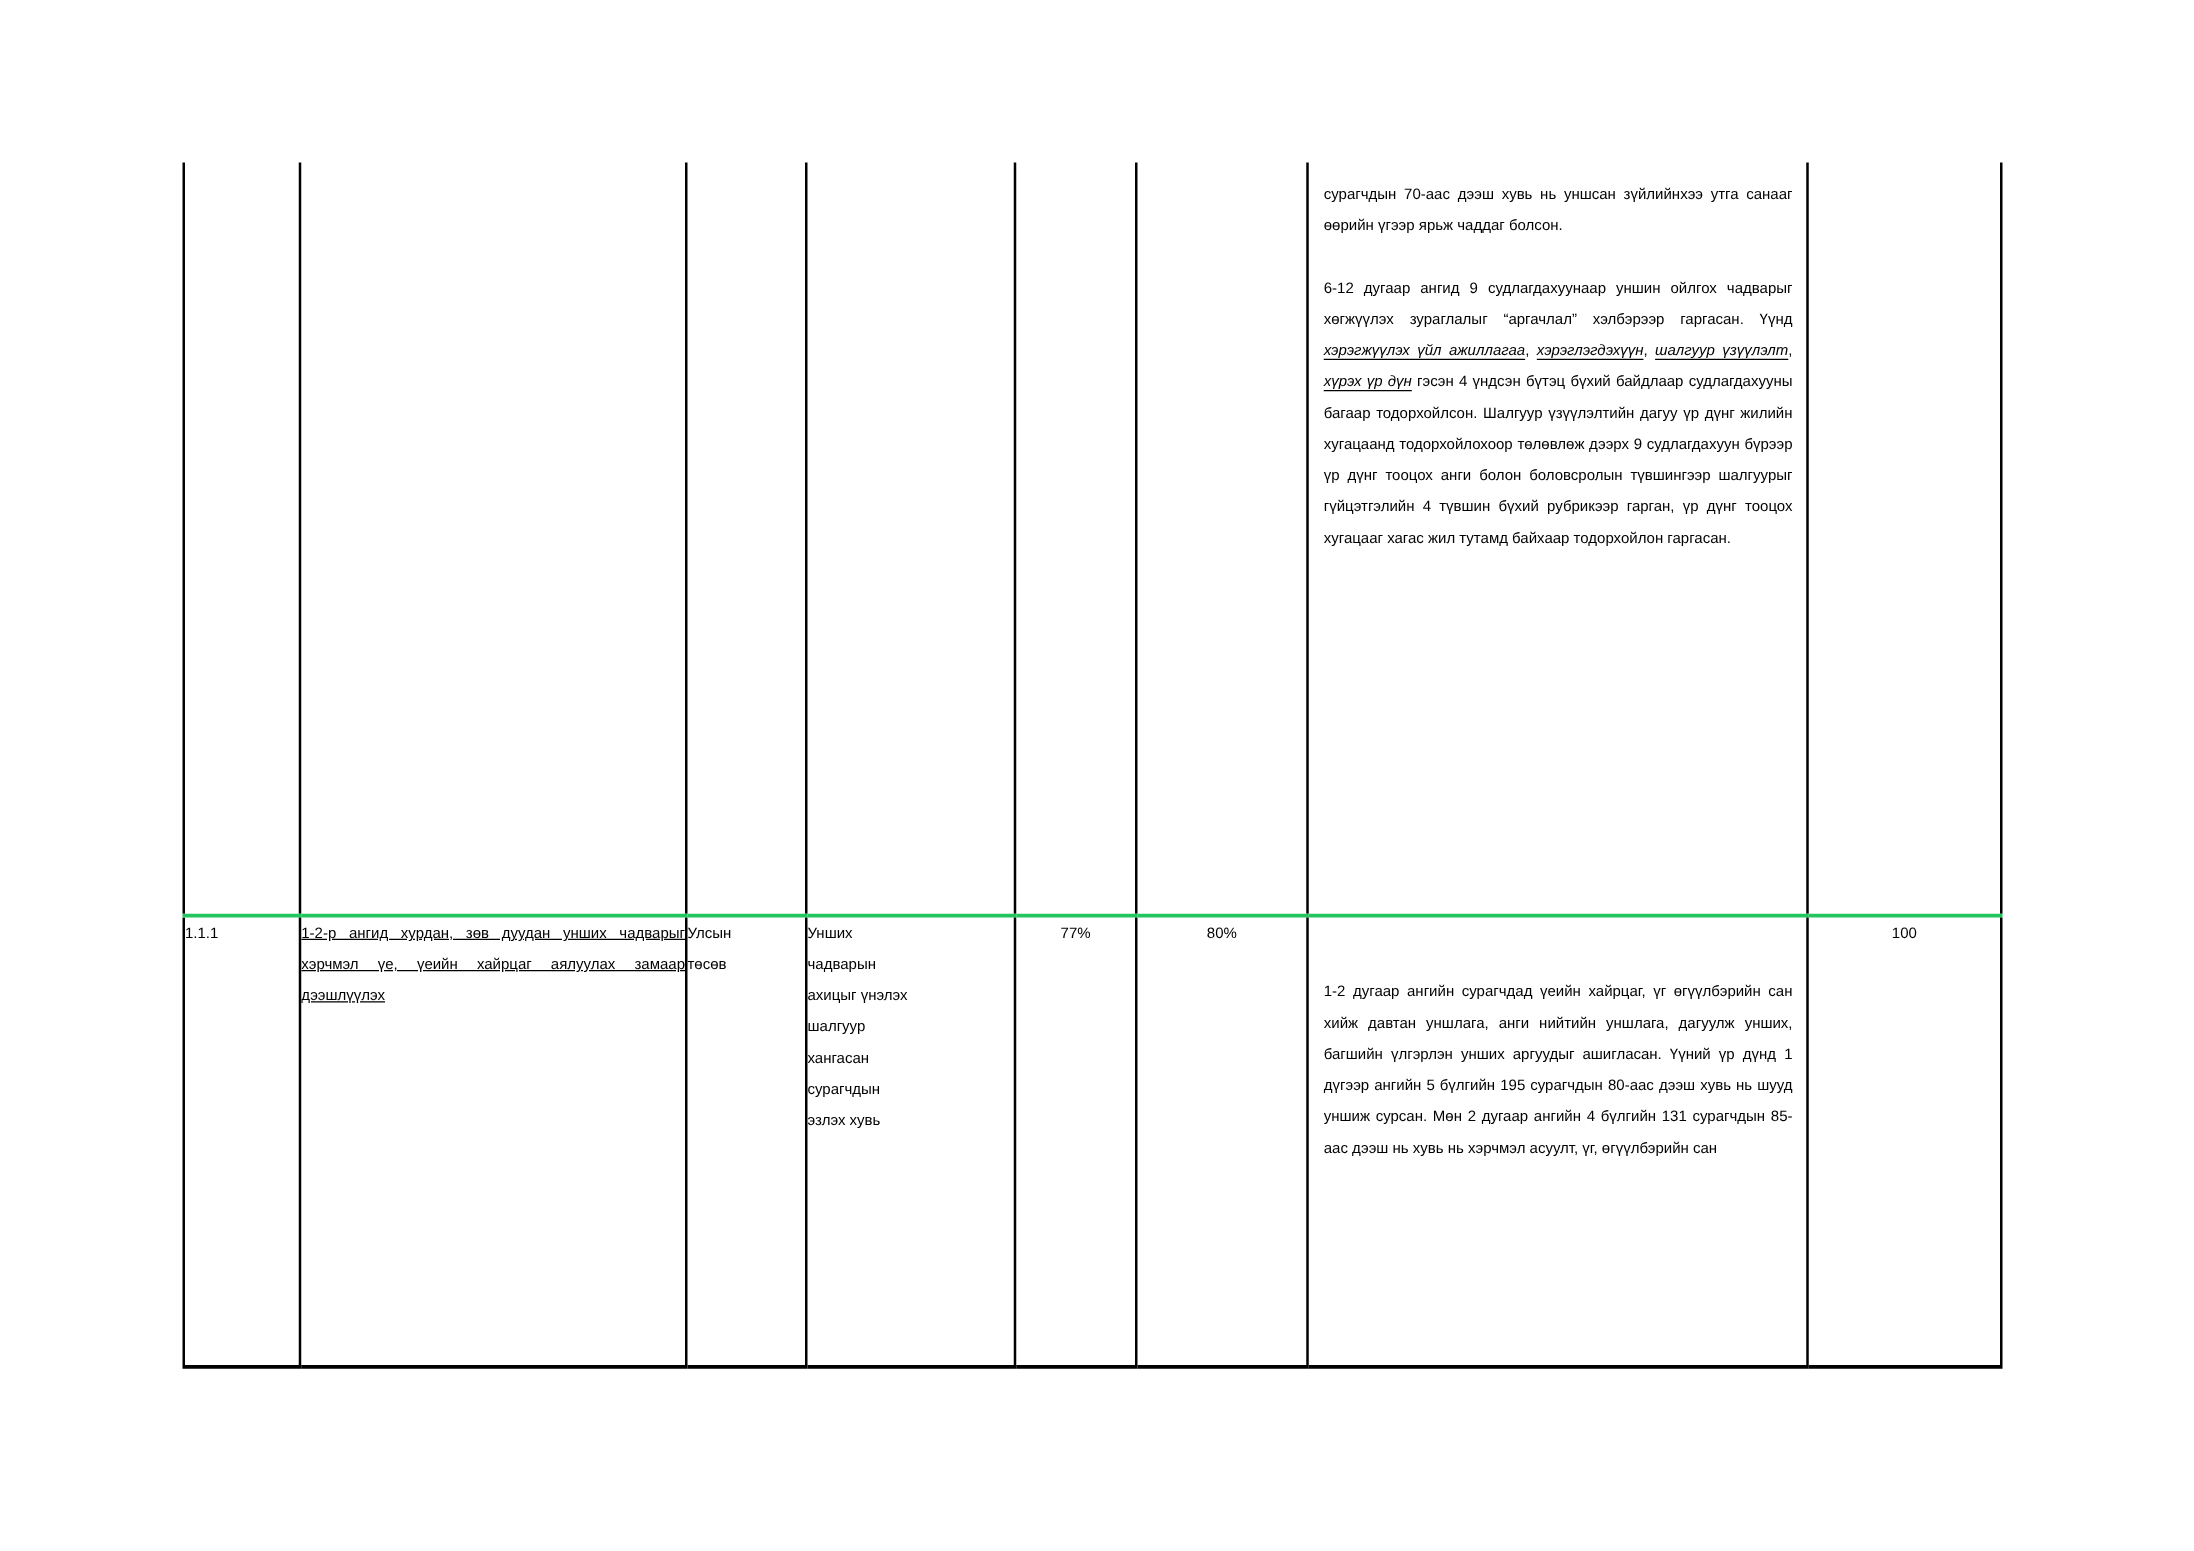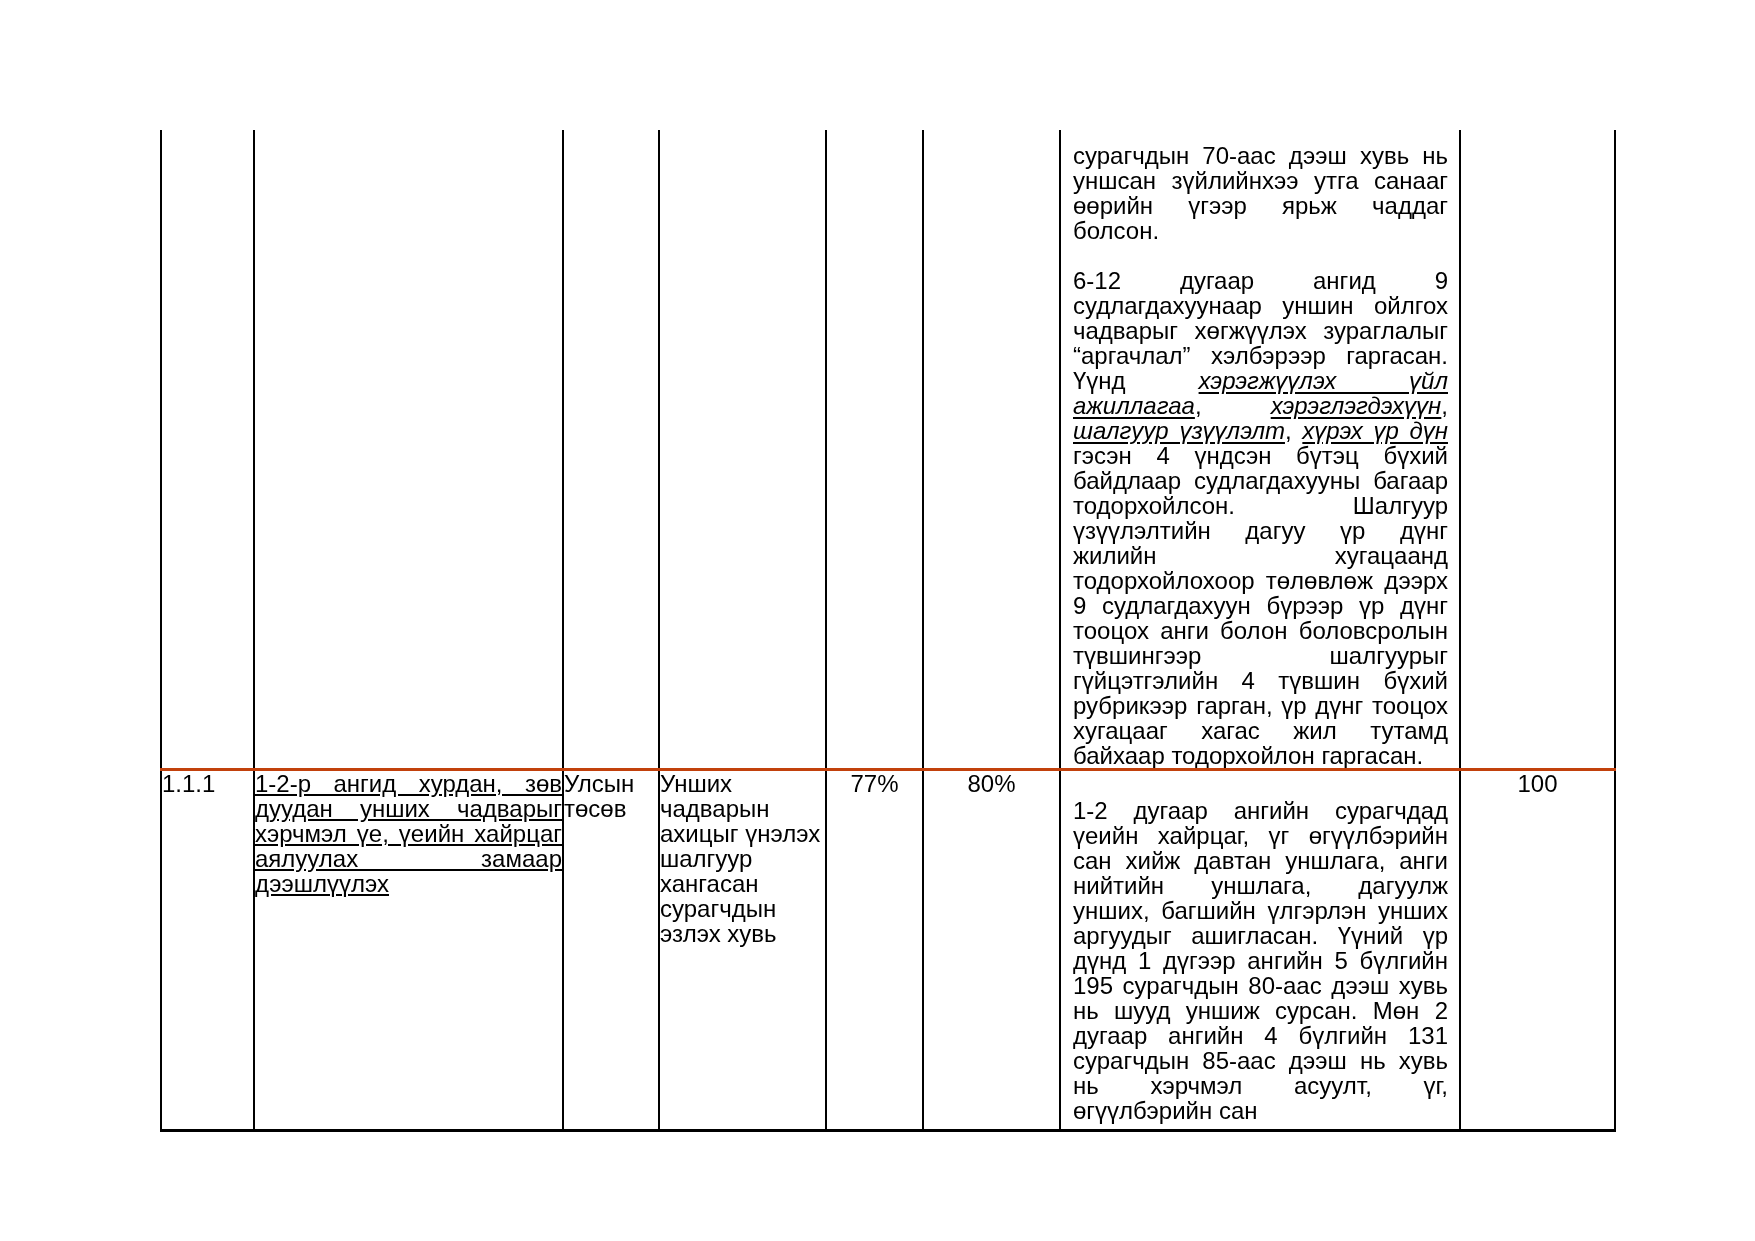--- a/index.html
+++ b/index.html
@@ -11,56 +11,56 @@
     position: relative;
     width: 1755px;
     height: 1241px;
     background: #ffffff;
     overflow: hidden;
     font-family: "Liberation Sans", "DejaVu Sans", sans-serif;
     color: #000000;
   }
   table.grid {
     position: absolute;
-    left: 160px;
+    left: 146px;
     top: 130px;
     width: 1454px;
     border-collapse: collapse;
     table-layout: fixed;
-    font-size: 24px;
+    font-size: 12px;
     line-height: 25px;
   }
   table.grid td {
     border: 2px solid #000000;
     vertical-align: top;
     padding: 0;
     overflow: hidden;
   }
   
   tr.row-continuation td {
     border-top: none;
     height: 588px;
   }
   tr.row-activity td {
-    border-top: 3px solid #c2410c;
+    border-top: 3px solid #22c55e;
     border-bottom: 3px solid #000000;
     height: 331px;
   }
   
   td.c-id { padding: 27px 6px 0 11px; text-align: left; }
   td.c-desc { padding: 27px 15px 0 13px; text-align: justify; text-decoration: underline; }
   td.c-fund { padding: 27px 4px 0 4px; text-align: left; white-space: pre-line; }
   td.c-ind { padding: 27px 6px 0 6px; text-align: left; white-space: pre-line; margin-left: 41px; }
   td.c-base, td.c-target { padding: 27px 4px 0 4px; text-align: center; }
   td.c-result { text-align: justify; }
   tr.row-continuation td.c-result { padding: 13px 11px 0 12px; }
   tr.row-activity td.c-result { padding: 27px 11px 0 12px; }
   td.c-budget { padding: 85px 4px 0 4px; text-align: center; margin-top: 16px; }
   td.c-result p { margin: 0 0 25px 0; }
-  td.c-result p:last-child { margin-bottom: 0; }
+  td.c-result p:last-child { margin-bottom: 0; margin-top: 20px; }
   em.emph {
     font-style: italic;
     text-decoration: underline;
     text-underline-offset: 3px;
   }
 </style>
 </head>
 <body>
 
 <div class="page">

